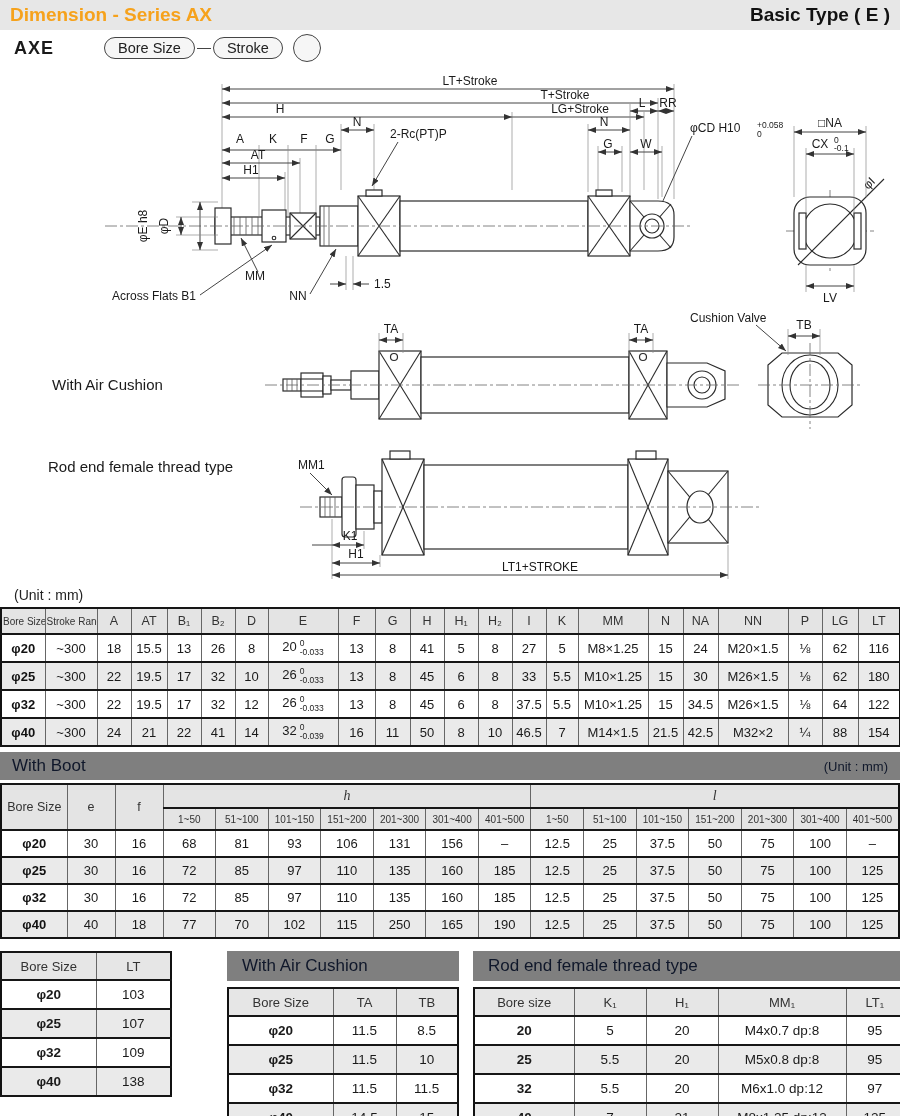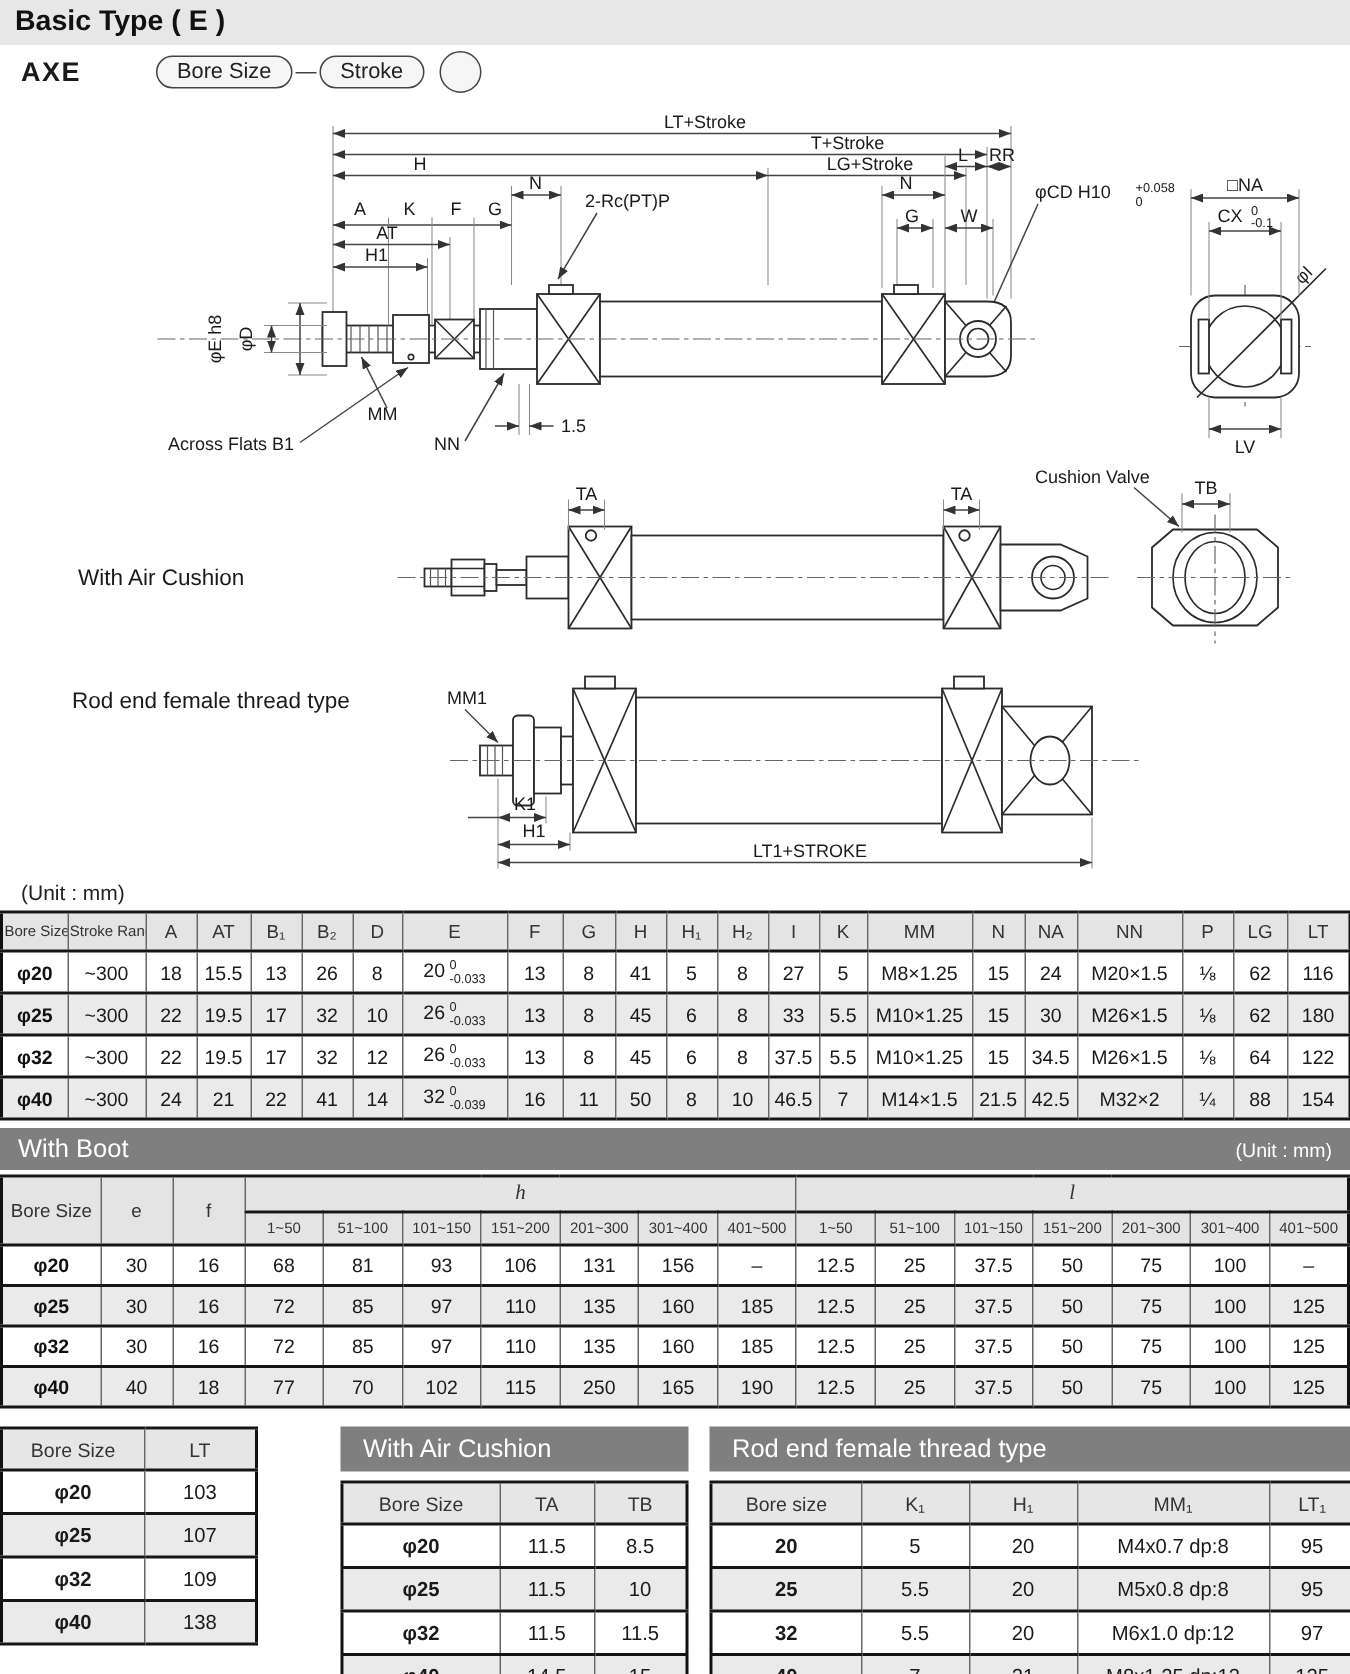--- a/index.html
+++ b/index.html
@@ -25,21 +25,21 @@
   .unit-note{font-size:14px;padding:2px 0 2px 14px;color:#222;height:18px;}
   table{border-collapse:collapse;table-layout:fixed;}
   .dim-table{width:900px;border:2px solid #111;font-size:13px;}
   .dim-table th,.dim-table td{border-left:1px solid #666;border-right:1px solid #666;border-top:2px solid #161616;border-bottom:2px solid #161616;text-align:center;padding:2px 1px;overflow:hidden;white-space:nowrap;}
   .dim-table thead th{background:#E4E4E4;font-weight:normal;color:#333;font-size:12.5px;height:20px;}
   .dim-table tbody td{height:22px;background:#fff;}
   .dim-table tr.odd td{background:#EAEAEA;}
   .dim-table td.bore{font-weight:bold;color:#111;}
   .main thead th:nth-child(1),.main thead th:nth-child(2){font-size:10px;}
   .tol{display:inline-flex;flex-direction:column;font-size:8.5px;line-height:9px;text-align:left;vertical-align:middle;margin-left:3px;color:#222;}
-  .bar{background:#7F7F7F;color:#ffffff;display:flex;align-items:center;}
+  .bar{background:#7F7F7F;color:#0f172a;display:flex;align-items:center;}
   .boot-bar{height:28px;justify-content:space-between;padding:0 12px;font-size:17px;margin-top:5px;margin-bottom:3px;}
   .boot-bar .unit{font-size:13px;}
   .boot thead tr.grp th{height:18px;}
   .boot thead th.ital{font-style:italic;font-family:"Liberation Serif",serif;font-size:14px;}
   .boot thead tr.small th{font-size:10px;font-weight:normal;height:16px;}
   .boot tbody td{height:21px;}
   .bottom-row{display:flex;margin-top:12px;align-items:flex-start;}
   .mini-bar{height:30px;font-size:17px;padding-left:15px;margin-bottom:6px;}
   .mini table{width:100%;border:2px solid #111;font-size:13px;}
   .mini th,.mini td{border-left:1px solid #666;border-right:1px solid #666;border-top:2px solid #161616;border-bottom:2px solid #161616;text-align:center;padding:2px 1px;white-space:nowrap;overflow:hidden;}
@@ -48,20 +48,21 @@
   .mini tr.odd td{background:#EAEAEA;}
   .mini td.bore{font-weight:bold;}
   .m-boss{width:170px;}
   .m-air{width:232px;margin-left:57px;}
   .m-rod{width:430px;margin-left:14px;}
 </style>
 </head>
 <body>
 
 <div class="topbar">
+  <span class="title">Dimension - Series AX</span>
   <span class="subtitle">Basic Type ( E )</span>
 </div>
 
 <div class="model-row">
   <span class="code">AXE</span>
   <span class="pill">Bore Size</span>
   <span class="dash"></span>
   <span class="pill">Stroke</span>
   <span class="circle"></span>
 </div>

